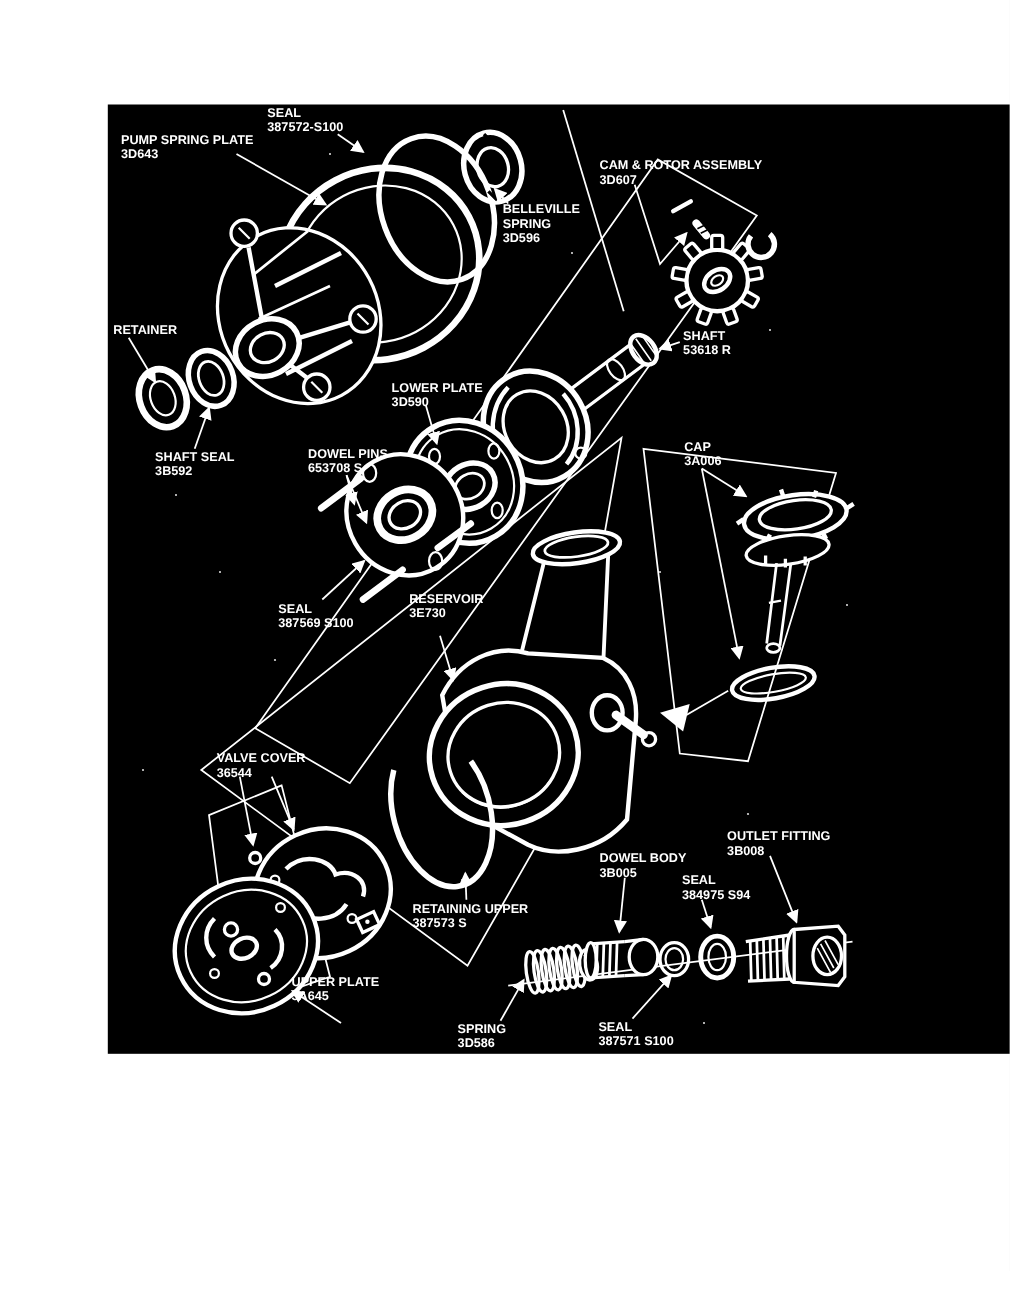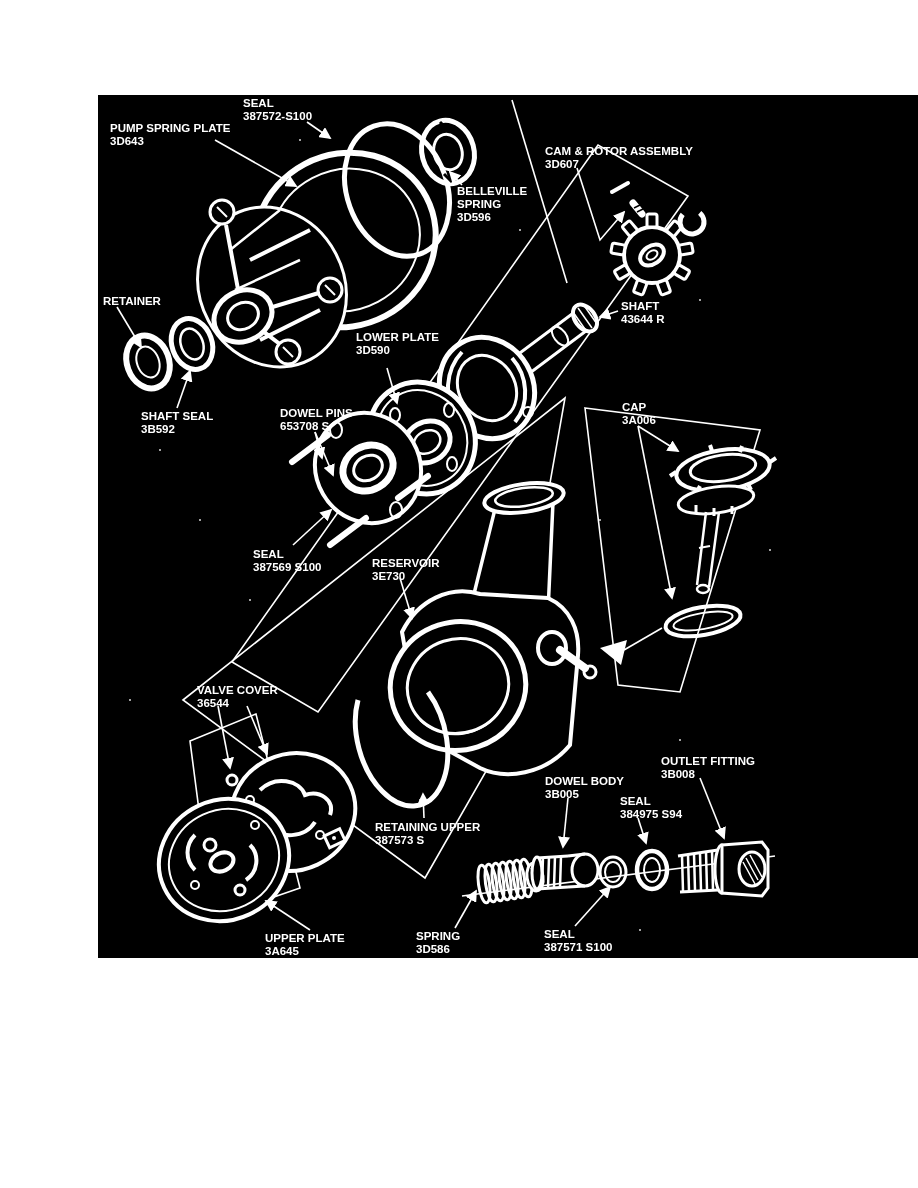--- a/index.html
+++ b/index.html
@@ -283,53 +283,53 @@
         <span>SPRING</span>
         <span>3D596</span>
       </div>
     <div class="lbl" style="left:5px;top:200px">
         <span>RETAINER</span>
       </div>
     <div class="lbl" style="left:43px;top:315px">
         <span>SHAFT SEAL</span>
         <span>3B592</span>
       </div>
-    <div class="lbl" style="left:258px;top:236px">
+    <div class="lbl" style="left:258px;top:252px">
         <span>LOWER PLATE</span>
         <span>3D590</span>
       </div>
     <div class="lbl" style="left:182px;top:312px">
         <span>DOWEL PINS</span>
         <span>653708 S</span>
       </div>
     <div class="lbl" style="left:523px;top:205px">
         <span>SHAFT</span>
-        <span>43644 R</span>
+        <span>53618 R</span>
       </div>
     <div class="lbl" style="left:524px;top:306px">
         <span>CAP</span>
         <span>3A006</span>
       </div>
     <div class="lbl" style="left:155px;top:453px">
         <span>SEAL</span>
         <span>387569 S100</span>
       </div>
-    <div class="lbl" style="left:274px;top:462px">
+    <div class="lbl" style="left:274px;top:444px">
         <span>RESERVOIR</span>
         <span>3E730</span>
       </div>
     <div class="lbl" style="left:99px;top:589px">
         <span>VALVE COVER</span>
         <span>36544</span>
       </div>
     <div class="lbl" style="left:277px;top:726px">
         <span>RETAINING UPPER</span>
         <span>387573 S</span>
       </div>
-    <div class="lbl" style="left:167px;top:837px">
+    <div class="lbl" style="left:167px;top:792px">
         <span>UPPER PLATE</span>
         <span>3A645</span>
       </div>
     <div class="lbl" style="left:318px;top:835px">
         <span>SPRING</span>
         <span>3D586</span>
       </div>
     <div class="lbl" style="left:447px;top:680px">
         <span>DOWEL BODY</span>
         <span>3B005</span>

